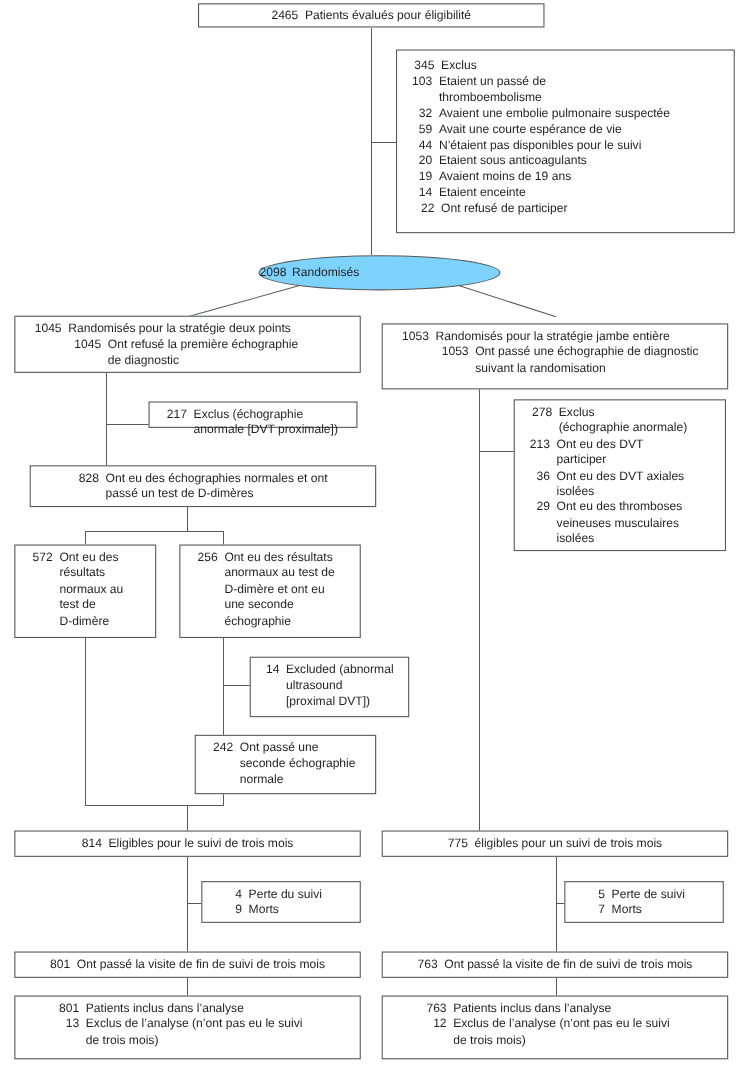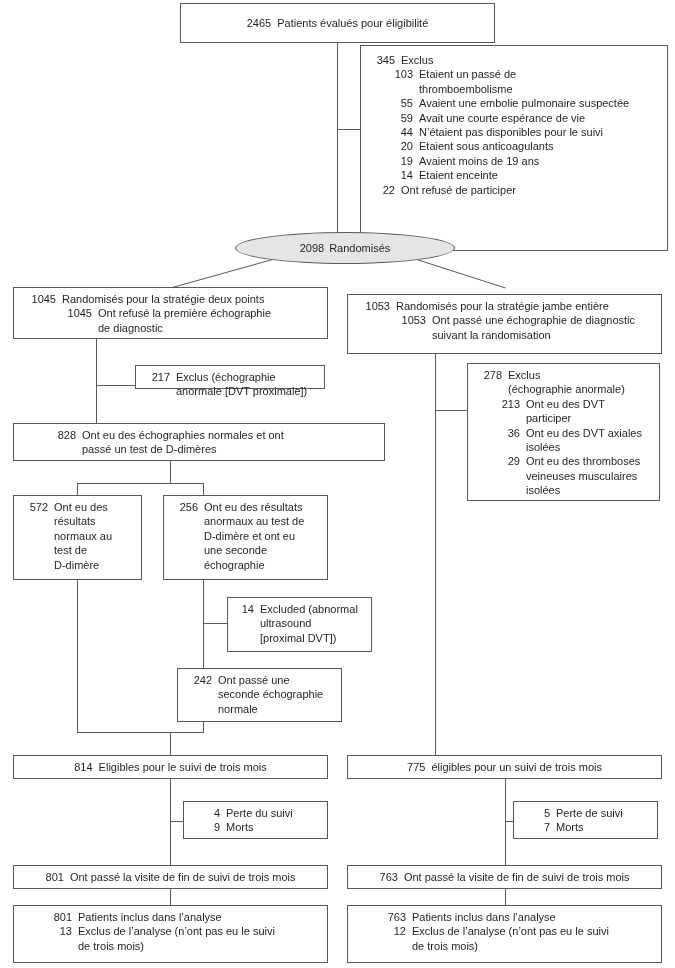--- a/index.html
+++ b/index.html
@@ -8,31 +8,31 @@
     font-family:"Liberation Sans","DejaVu Sans",sans-serif;
     font-size:11px;line-height:14.4px;color:#231f20;
     -webkit-font-smoothing:antialiased;
   }
   svg.connectors{position:absolute;left:0;top:0;pointer-events:none;}
   .box{
     position:absolute;background:#ffffff;border:1px solid #58595b;
     box-sizing:border-box;padding:4px 8px;
   }
   .oval{
-    position:absolute;background:#e5e5e5;border:1px solid #58595b;
+    position:absolute;background:#7dd3fc;border:1px solid #58595b;
     box-sizing:border-box;border-radius:50%;
-    display:flex;align-items:center;justify-content:center;gap:5px;
+    display:flex;align-items:center;gap:5px;
   }
   .box.center{display:flex;align-items:center;justify-content:center;padding:2px 4px;}
   .crow{display:flex;gap:6px;white-space:nowrap;}
   .row{display:flex;align-items:flex-start;}
   .num{flex:none;text-align:right;margin-right:6px;}
   .txt{white-space:pre-line;}
   .w12{width:12px}.w18{width:18px}.w24{width:24px}.w26{width:26px}.w28{width:28px}.w34{width:34px}
-  .ind20{margin-left:20px}.ind28{margin-left:28px}.ind36{margin-left:36px}
+  .ind20{}.ind28{margin-left:28px}.ind36{margin-left:36px}
   .padL24{padding-left:24px}.padL30{padding-left:30px}
   .padT7{padding-top:7px;padding-bottom:7px}
 </style>
 </head>
 <body>
 
 <div class="canvas">
 
   <svg class="connectors" width="675" height="968" shape-rendering="crispEdges">
     <g stroke="#58595b" stroke-width="1" fill="none">
@@ -64,39 +64,39 @@
 
       <line x1="435.5" y1="339" x2="435.5" y2="755"></line>
       <line x1="435.5" y1="410.5" x2="467" y2="410.5"></line>
 
       <line x1="505.5" y1="779" x2="505.5" y2="865"></line>
       <line x1="505.5" y1="821.5" x2="513" y2="821.5"></line>
       <line x1="505.5" y1="889" x2="505.5" y2="905"></line>
     </g>
   </svg>
 
-  <div class="box center" style="left:180px;top:3px;width:315px;height:40px">
+  <div class="box center" style="left:180px;top:3px;width:315px;height:22px">
     <div class="crow">
       <span>2465</span>
       <span>Patients évalués pour éligibilité</span>
     </div>
   </div>
 
-  <div class="box padT7" style="left:360px;top:45px;width:308px;height:206px">
+  <div class="box padT7" style="left:360px;top:45px;width:308px;height:167px">
     <div class="row">
       <span class="num w26">345</span>
       <span class="txt">Exclus</span>
     </div>
     <div class="row ind20">
       <span class="num w24">103</span>
       <span class="txt">Etaient un passé de
 thromboembolisme</span>
     </div>
     <div class="row ind20">
-      <span class="num w24">55</span>
+      <span class="num w24">32</span>
       <span class="txt">Avaient une embolie pulmonaire suspectée</span>
     </div>
     <div class="row ind20">
       <span class="num w24">59</span>
       <span class="txt">Avait une courte espérance de vie</span>
     </div>
     <div class="row ind20">
       <span class="num w24">44</span>
       <span class="txt">N’étaient pas disponibles pour le suivi</span>
     </div>
@@ -172,21 +172,21 @@
 isolées</span>
     </div>
     <div class="row ind20">
       <span class="num w24">29</span>
       <span class="txt">Ont eu des thromboses
 veineuses musculaires
 isolées</span>
     </div>
   </div>
 
-  <div class="box" style="left:13px;top:423px;width:372px;height:38px">
+  <div class="box" style="left:27px;top:423px;width:315px;height:38px">
     <div class="row ind28">
       <span class="num w26">828</span>
       <span class="txt">Ont eu des échographies normales et ont
 passé un test de D-dimères</span>
     </div>
   </div>
 
   <div class="box" style="left:13px;top:495px;width:129px;height:85px">
     <div class="row">
       <span class="num w26">572</span>

